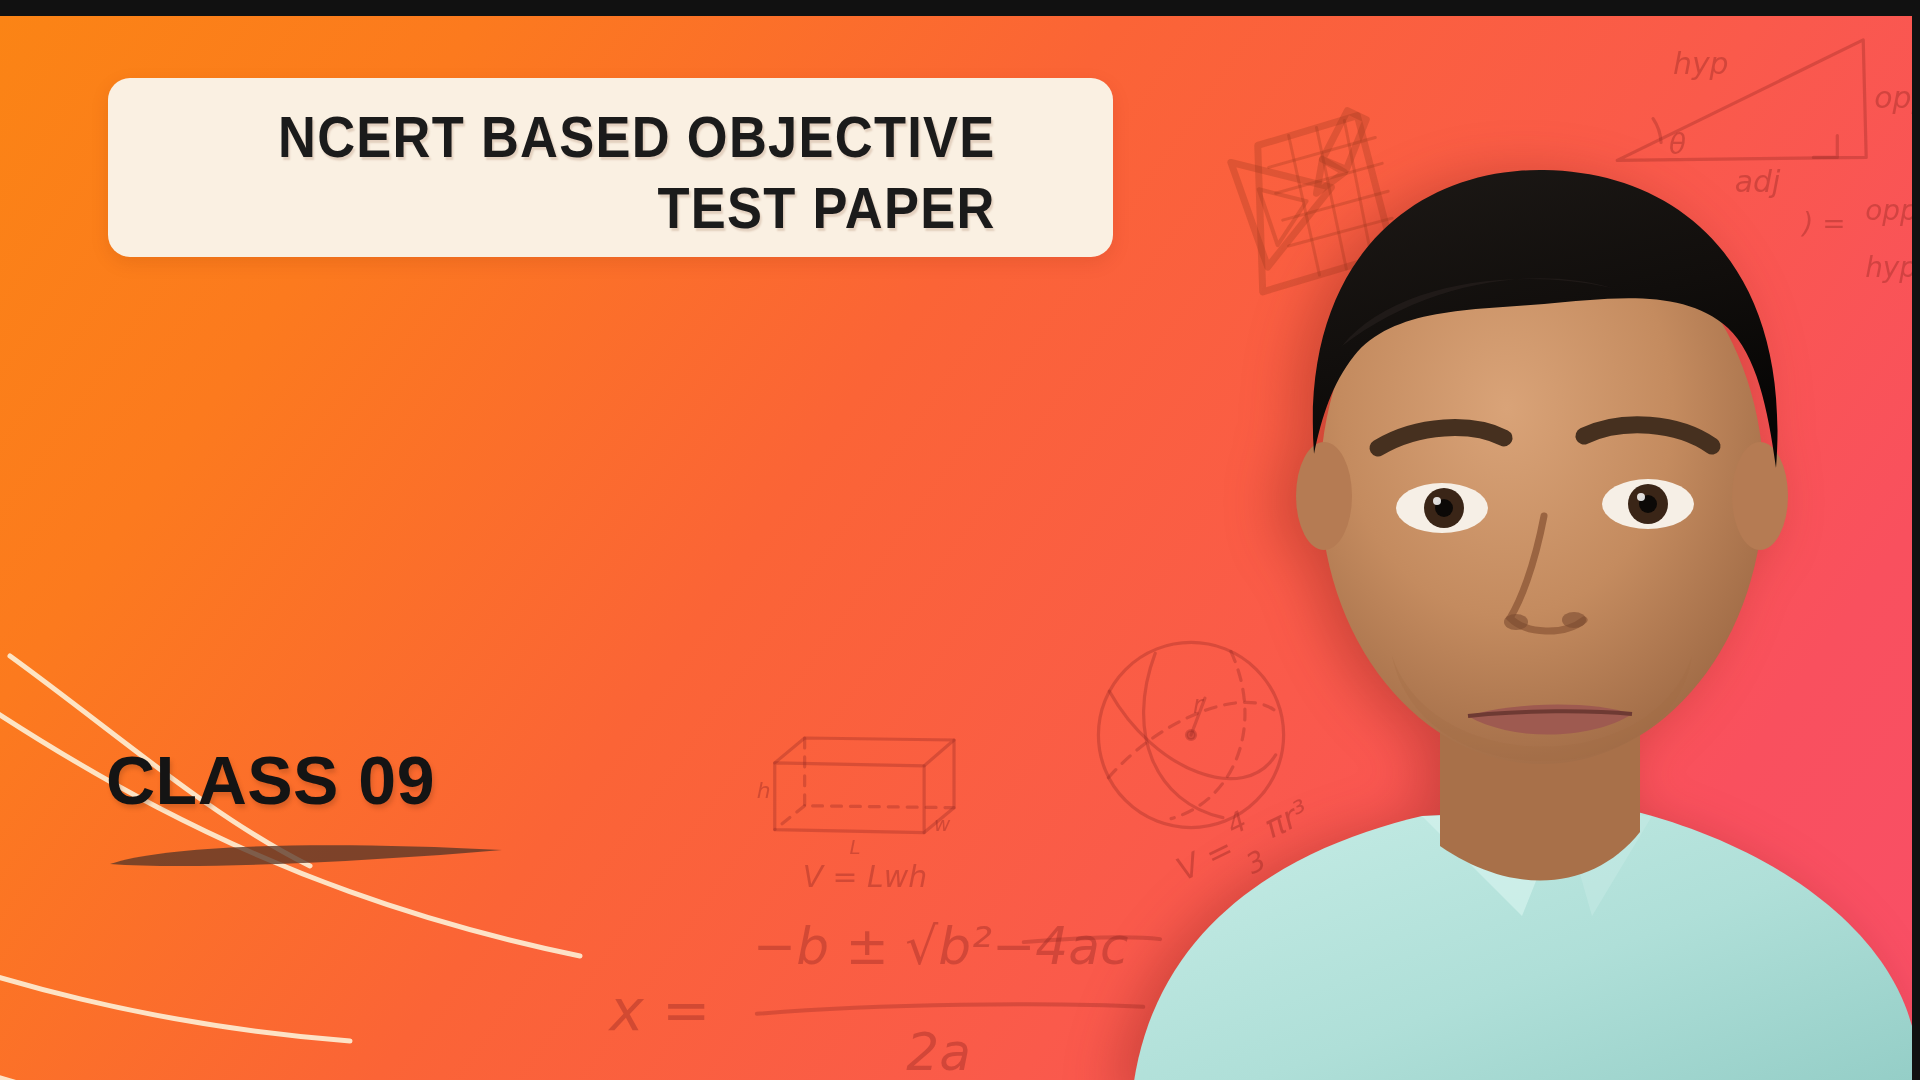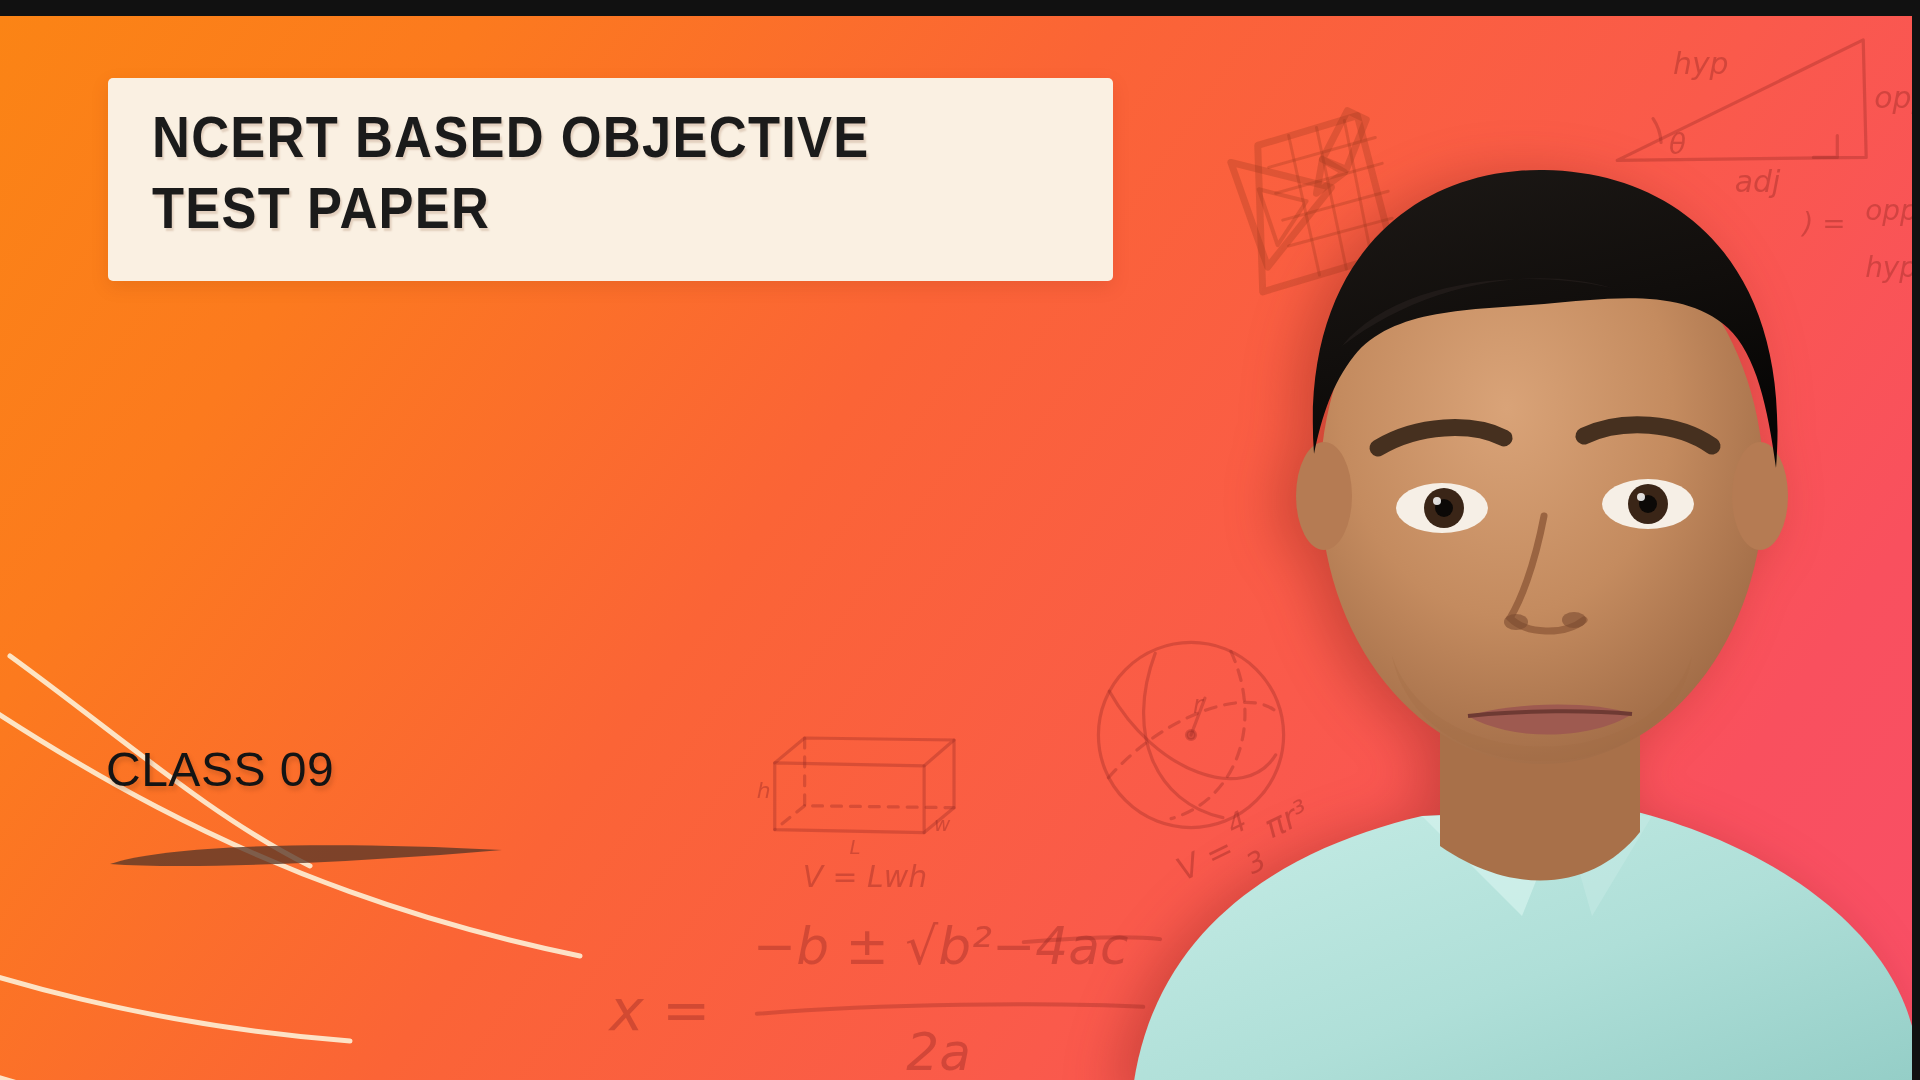--- a/index.html
+++ b/index.html
@@ -33,25 +33,26 @@
     inset: 0;
     pointer-events: none;
   }
 
   
   .badge {
     position: absolute;
     left: 108px;
     top: 62px;
     width: 1005px;
-    padding: 24px 44px 38px 44px;
+    padding: 24px 44px 14px 44px;
     box-sizing: border-box;
     background: #FAF0E2;
-    border-radius: 5px;
+    border-radius: 22px;
     box-shadow: 0 6px 18px rgba(120, 40, 10, 0.13);
+    text-align: right;
   }
   .badge-text {
     margin: 0;
     color: #1B1B1B;
     font-family: "Liberation Sans", sans-serif;
     font-weight: 700;
     font-size: 57px;
     line-height: 1.24;
     letter-spacing: 1.4px;
     text-transform: uppercase;
@@ -78,22 +79,22 @@
   
   .class-wrap {
     position: absolute;
     left: 106px;
     top: 730px;
   }
   .class-text {
     margin: 0;
     color: #141414;
     font-family: "Liberation Sans", sans-serif;
-    font-weight: 400;
-    font-size: 48px;
+    font-weight: 700;
+    font-size: 68px;
     line-height: 1;
     letter-spacing: 0.5px;
     text-transform: uppercase;
     text-shadow: 2px 4px 4px rgba(120, 50, 20, 0.25);
   }
   .class-underline {
     position: absolute;
     left: -4px;
     top: 92px;
     width: 420px;

